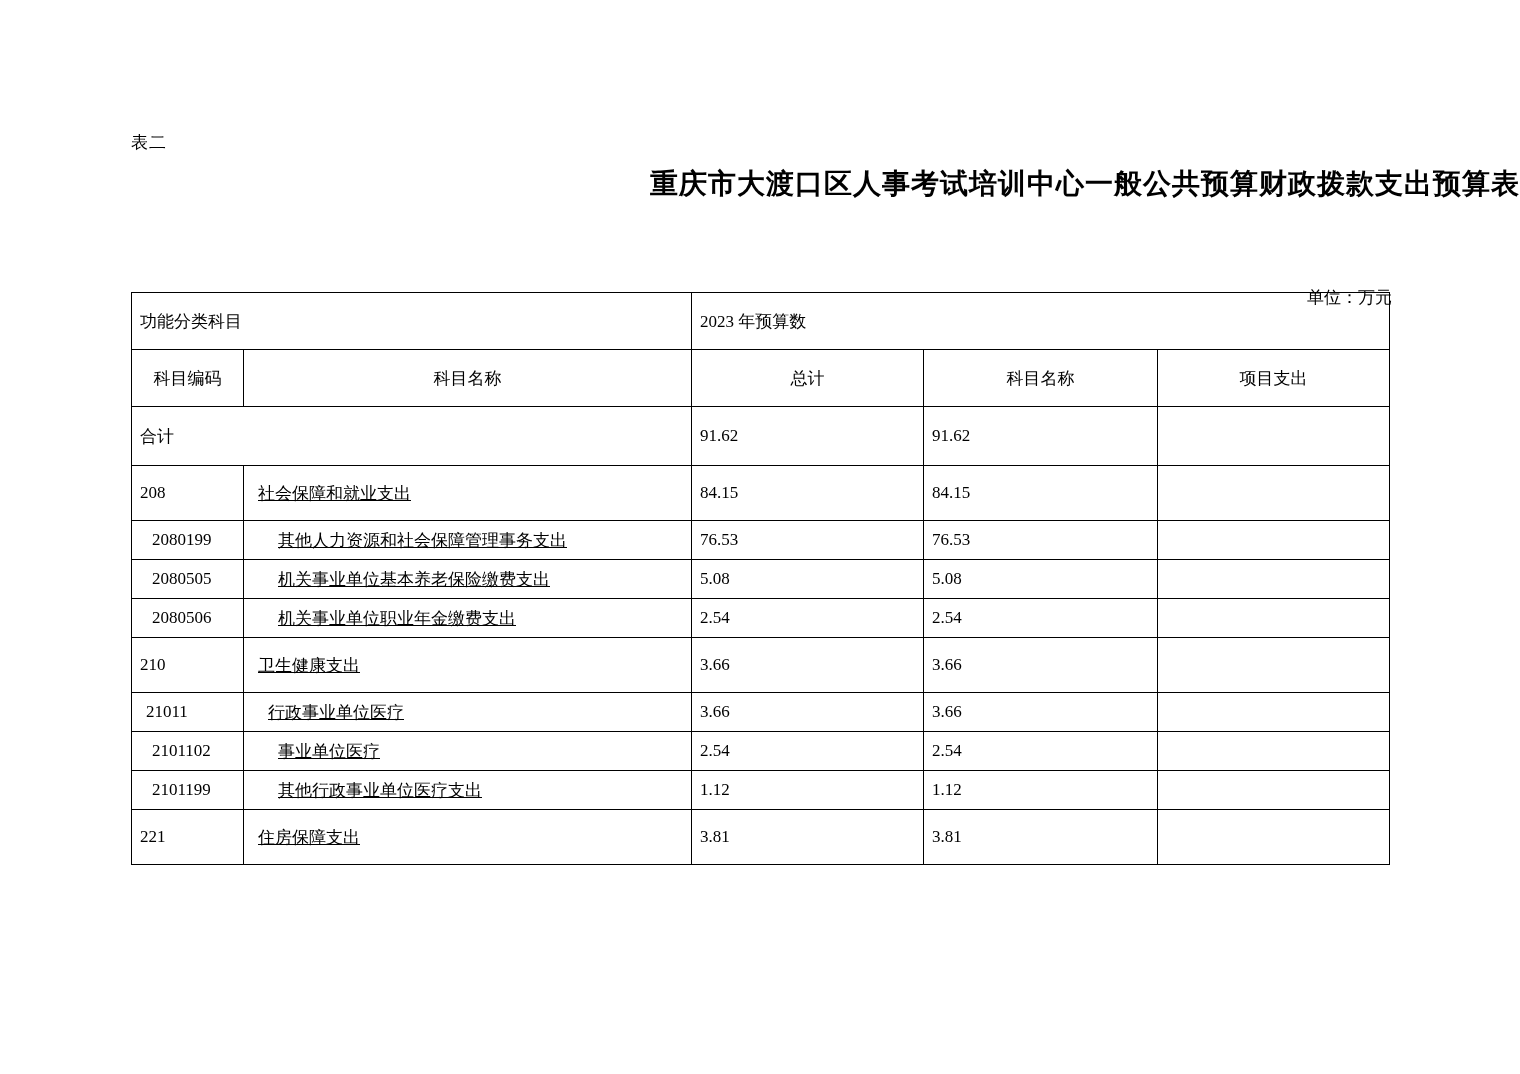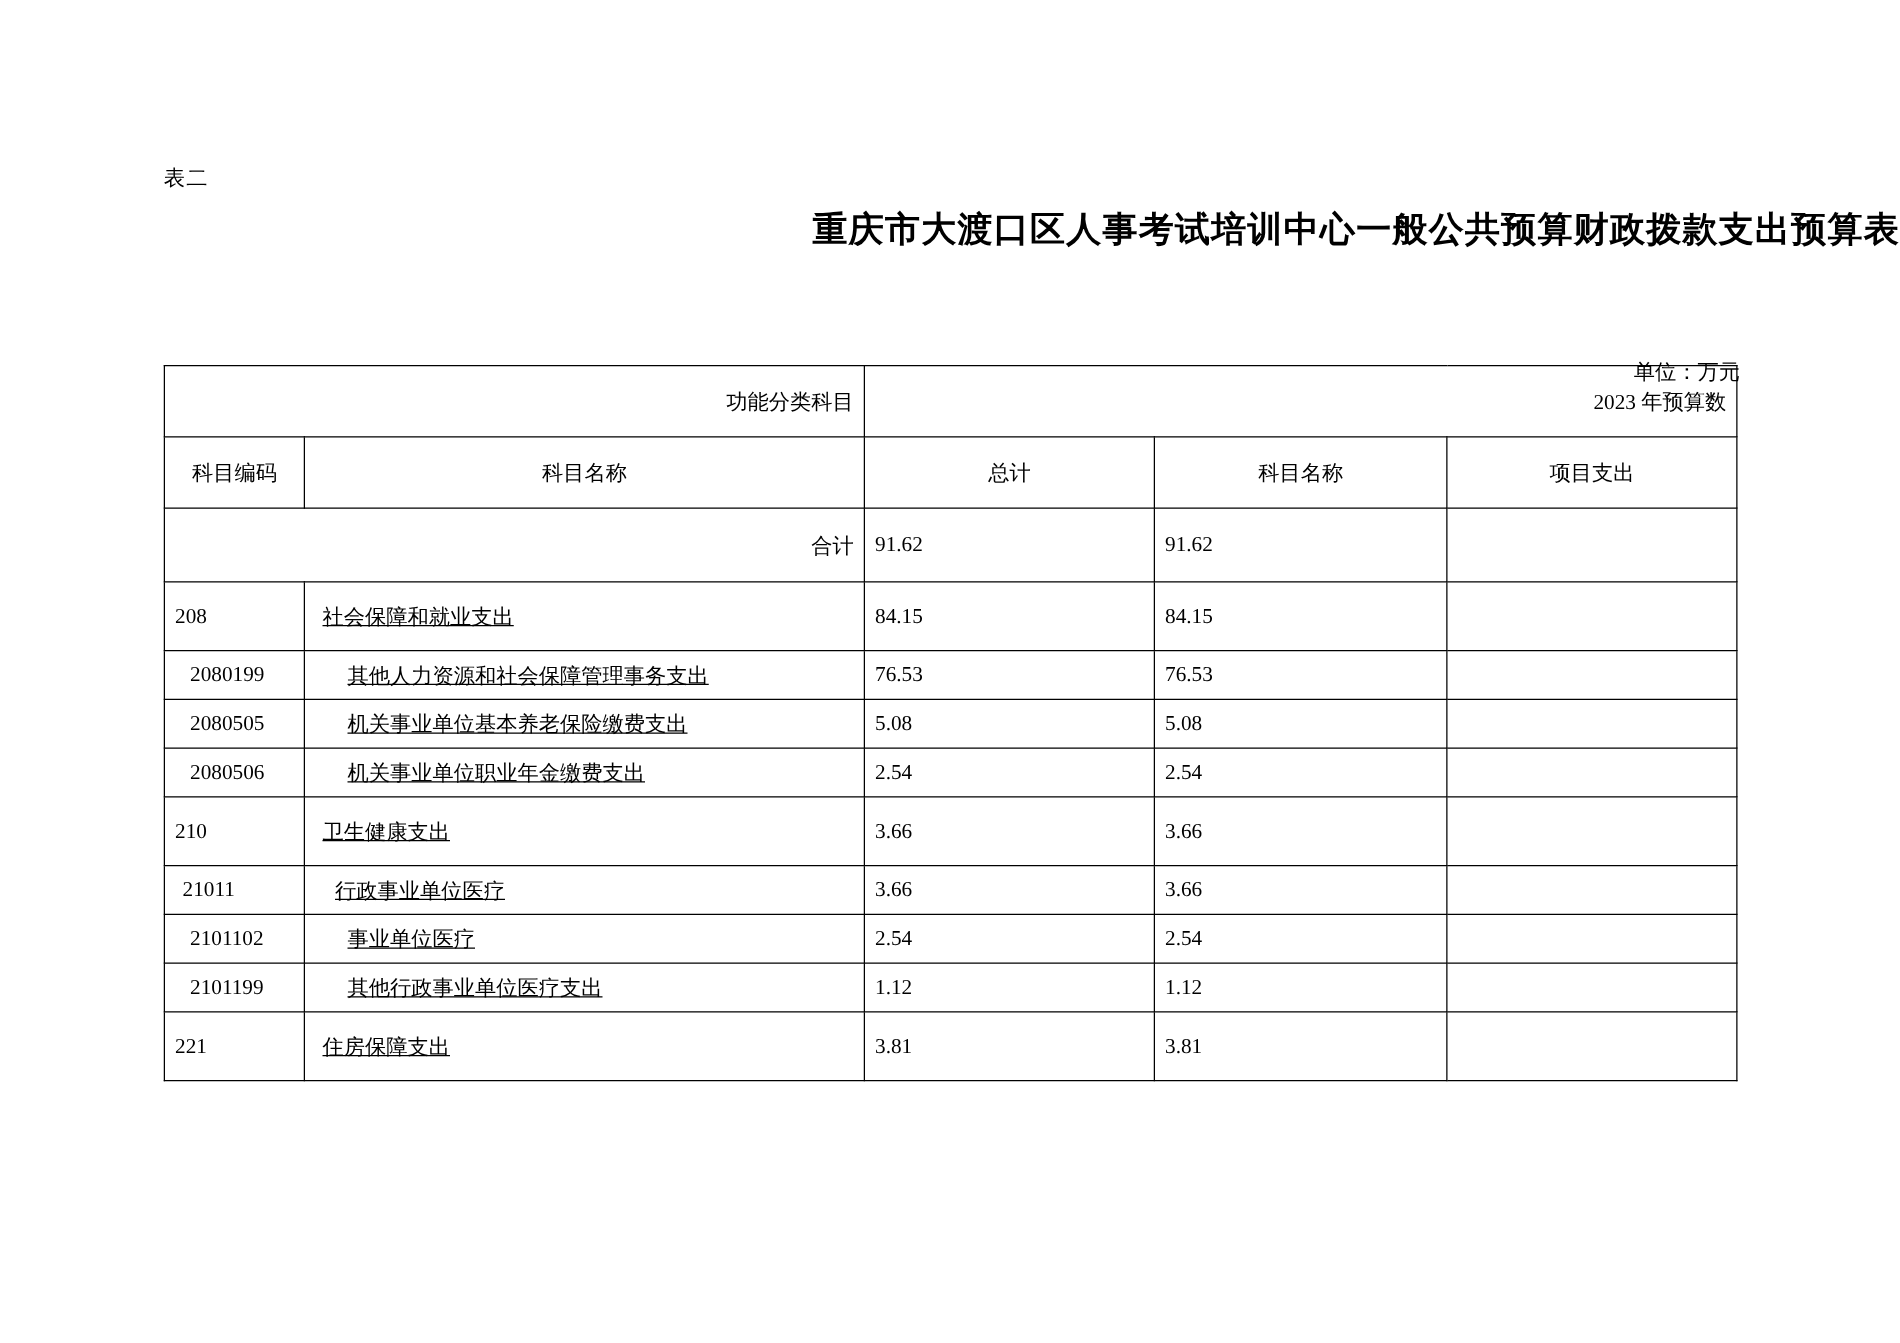--- a/index.html
+++ b/index.html
@@ -98,21 +98,21 @@
   .c-code.ind3 { padding-left: 20px; }
   .c-name { text-align: left; text-decoration: underline; }
   .c-name.ind1 { padding-left: 14px; }
   .c-name.ind2 { padding-left: 24px; }
   .c-name.ind3 { padding-left: 34px; }
   .c-num {
     text-align: left;
     padding-right: 10px;
     font-family: "Liberation Sans", sans-serif;
   }
-  .center { text-align: right; }
+  .center { text-align: left; }
   .w-code { width: 112px; }
   .w-name { width: 448px; }
   .w-num  { width: 232px; }
   .w-num2 { width: 234px; }
   .w-num3 { width: 232px; }
 </style>
 </head>
 <body>
 
 <div class="page">

